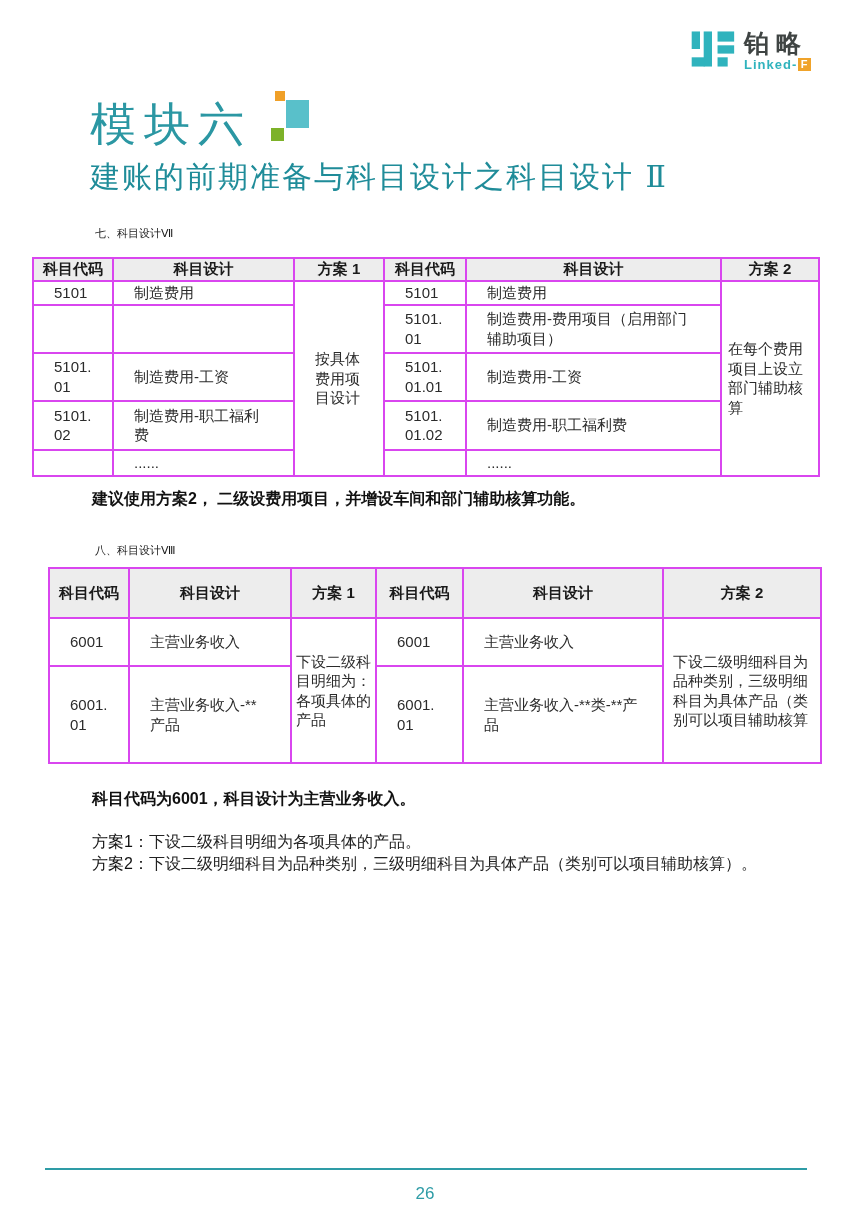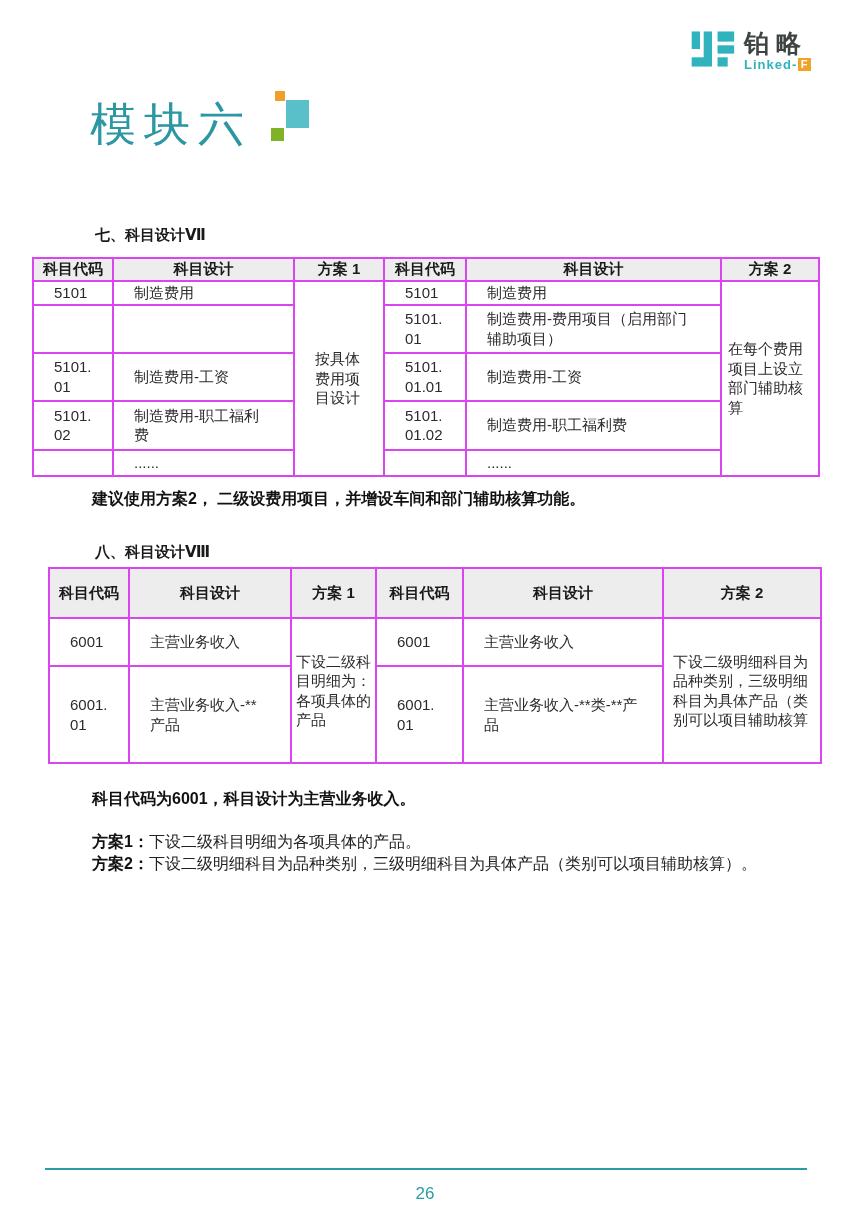--- a/index.html
+++ b/index.html
@@ -19,21 +19,21 @@
   .module-title{position:absolute;left:90px;top:98px;font-family:"DejaVu Serif","Liberation Serif",serif;
        font-size:46px;color:#2b97a3;letter-spacing:8px;line-height:52px;}
   .module-subtitle{position:absolute;left:90px;top:158px;font-family:"DejaVu Serif","Liberation Serif",serif;
        font-size:30px;color:#1f8c99;letter-spacing:2px;line-height:38px;white-space:nowrap;}
   .sq{position:absolute;}
   .sq-orange{left:275px;top:91px;width:10px;height:10px;background:#f0a028;}
   .sq-teal{left:286px;top:100px;width:23px;height:28px;background:#59c0ca;}
   .sq-green{left:271px;top:128px;width:13px;height:13px;background:#7db229;}
 
   
-  .sec-heading{position:absolute;left:95px;font-size:15px;font-weight:bold;color:#1a1a1a;}
+  .sec-heading{position:absolute;left:95px;font-size:11px;font-weight:normal;color:#1a1a1a;}
   .h7{top:226px;}
   .h8{top:543px;}
   .note-bold{position:absolute;left:92px;top:489px;width:700px;font-size:16px;font-weight:bold;color:#111;}
 
   
   table.t{position:absolute;border-collapse:collapse;table-layout:fixed;font-size:15px;color:#2b2b2b;}
   table.t th,table.t td{border:2px solid #d946ef;overflow:hidden;}
   table.t th{background:#ededed;font-weight:bold;text-align:center;padding:1px 2px;color:#1a1a1a;}
   table.t td{padding:1px 20px;vertical-align:middle;line-height:1.3;}
   td.code{word-break:break-all;padding:1px 1px 1px 3px;}
@@ -48,21 +48,21 @@
   .t8 tr.r0{height:48px;} .t8 tr.r1{height:97px;}
   .t8 td.plan1{padding:1px 4px;}
   .t8 td.plan2{padding:1px 9px;}
 
   
   .para{position:absolute;left:92px;width:716px;font-size:16px;line-height:23px;color:#222;}
   .p1{top:787px;font-weight:bold;color:#111;}
   .p2{top:830px;}
   .p3{top:852px;}
   .p4{top:930px;}
-  .para .lbl{font-weight:bold;color:#111;margin-top:48px;}
+  .para .lbl{font-weight:normal;color:#111;margin-top:48px;}
 
   
   .footer-rule{position:absolute;left:45px;top:1168px;width:762px;height:2px;background:#2e9ca6;}
   .page-number{position:absolute;left:0;top:1184px;width:850px;text-align:center;
        font-size:17px;color:#2e9ca6;}
 </style>
 </head>
 <body>
 
 <div class="page">
@@ -83,20 +83,21 @@
           <span class="f-badge">F</span>
         </span>
     </div>
   </div>
 
   <div class="sq sq-orange"></div>
   <div class="sq sq-teal"></div>
   <div class="sq sq-green"></div>
 
   <div class="module-title">模块六</div>
+  <div class="module-subtitle">建账的前期准备与科目设计之科目设计 Ⅱ</div>
 
   <div class="sec-heading h7">七、科目设计Ⅶ</div>
 
   <table class="t t7">
     <colgroup>
       <col style="width:80px">
         <col style="width:181px">
         <col style="width:90px">
       <col style="width:82px">
         <col style="width:255px">

